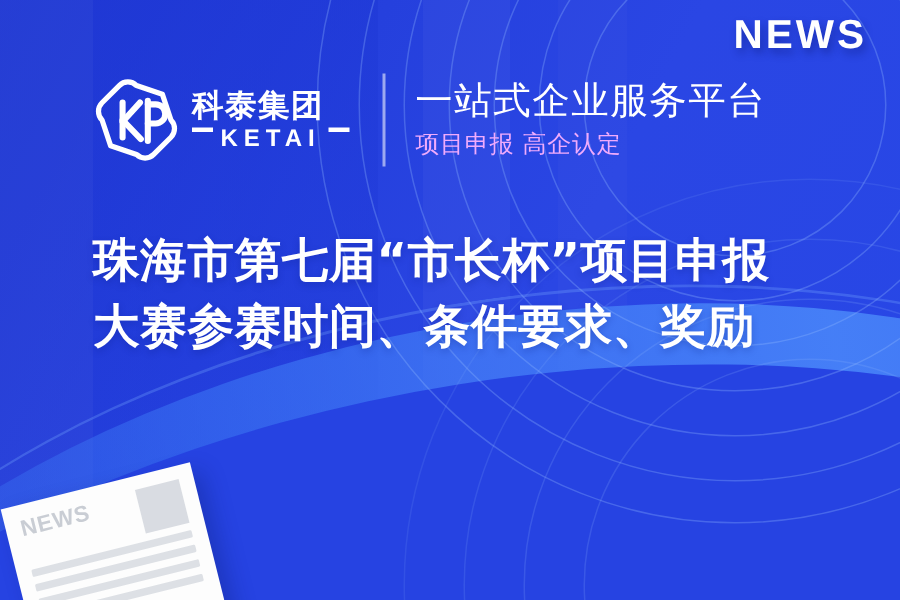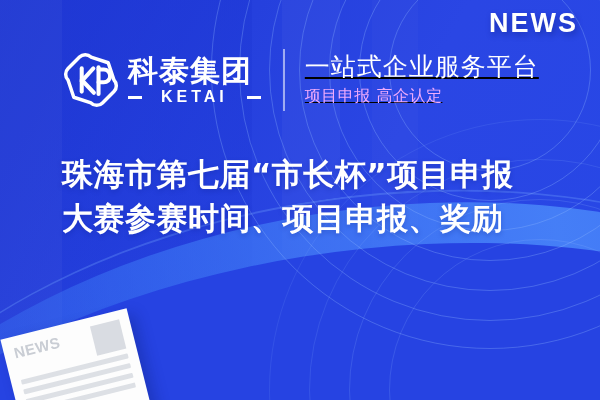--- a/index.html
+++ b/index.html
@@ -119,32 +119,31 @@
     flex: none;
     margin-right: 8px;
   }
   .logo-words {
     display: flex;
     flex-direction: column;
     justify-content: center;
   }
   .logo-cn {
     color: #ffffff;
-    font-size: 30px;
+    font-size: 21px;
     font-weight: bold;
     line-height: 1.05;
     letter-spacing: 1px;
     white-space: nowrap;
     font-family: "DejaVu Sans", "Liberation Sans", sans-serif;
   }
   .logo-en-row {
     display: flex;
-    align-items: center;
     margin-top: 3px;
-    gap: 19px;
+    gap: 5px;
   }
   .logo-dash {
     width: 14px;
     height: 3px;
     background: #ffffff;
     flex: none;
   }
   .logo-en {
     color: #ffffff;
     font-size: 16px;
@@ -158,21 +157,20 @@
     width: 2px;
     height: 62px;
     background: rgba(255,255,255,0.55);
     margin: 0 20px 0 22px;
     flex: none;
   }
 
   .tagline {
     display: flex;
     flex-direction: column;
-    text-decoration: underline;
   }
   .tagline-main {
     color: #ffffff;
     font-size: 25px;
     line-height: 1.15;
     letter-spacing: 1px;
     white-space: nowrap;
     font-family: "DejaVu Sans", "Liberation Sans", sans-serif;
   }
   .tagline-sub {
@@ -323,21 +321,21 @@
     <div class="divider"></div>
 
     <div class="tagline">
       <div class="tagline-main">一站式企业服务平台</div>
       <div class="tagline-sub">项目申报 高企认定</div>
     </div>
   </div>
 
   <div class="headline">
     <div class="headline-line">珠海市第七届“市长杯”项目申报</div>
-    <div class="headline-line">大赛参赛时间、项目申报、奖励</div>
+    <div class="headline-line">大赛参赛时间、条件要求、奖励</div>
   </div>
 
   <div class="newspaper">
     <div class="np-inner">
       <div class="np-top">
         <div class="np-title">NEWS</div>
         <div class="np-thumb"></div>
       </div>
       <div class="np-lines">
         <div class="np-line"></div>

